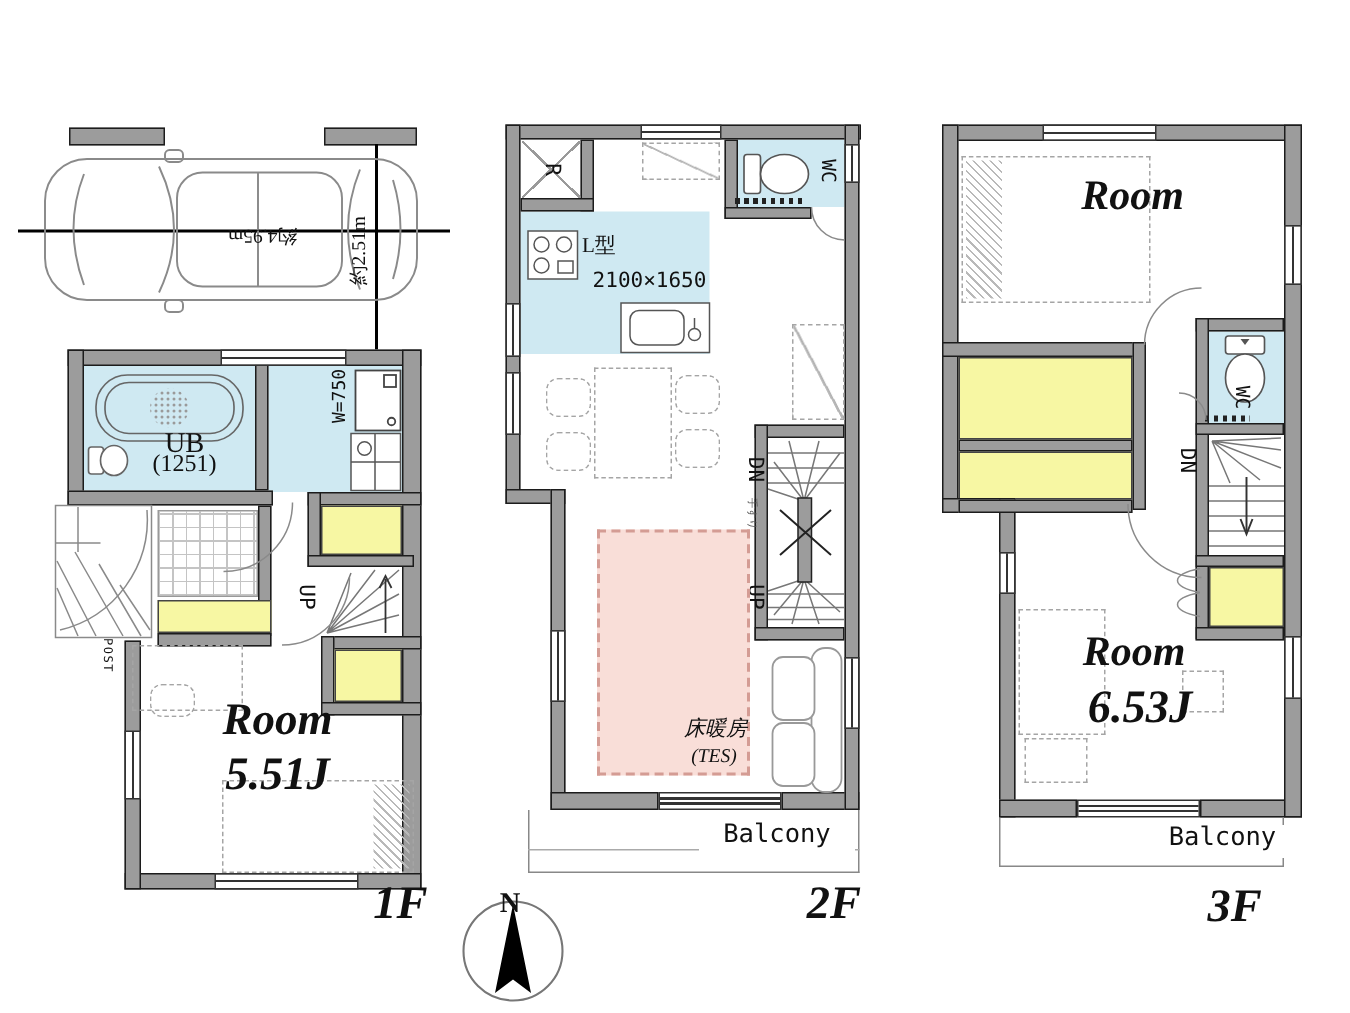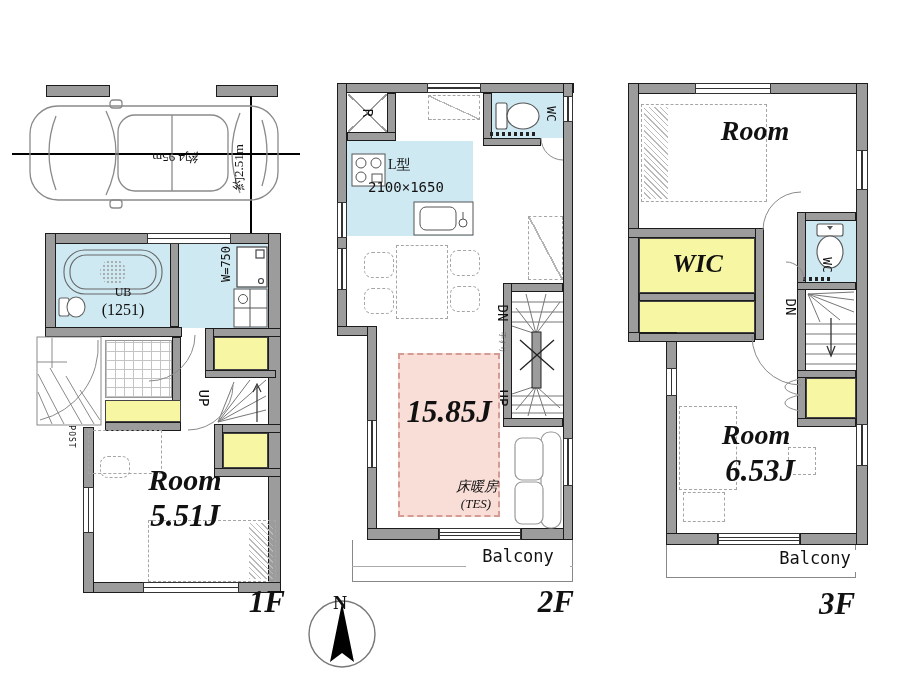--- a/index.html
+++ b/index.html
@@ -97,21 +97,21 @@
       <rect x="8" y="7" width="86" height="34" rx="16"></rect>
     </g>
     <circle cx="51" cy="24" r="13" fill="url(#dotp)" stroke="none"></circle>
   </svg>
   <svg style="left:58px;top:288px" width="28" height="38" viewBox="0 0 28 38">
     <g fill="#fff" stroke="#666" stroke-width="1.1">
       <rect x="1" y="10" width="10" height="18" rx="2"></rect>
       <ellipse cx="18" cy="19" rx="9" ry="10"></ellipse>
     </g>
   </svg>
-  <div class="lab jp" style="left:94px;top:286px;width:58px;height:18px;font-size:12px">UB</div>
+  <div class="lab jp" style="left:94px;top:286px;width:58px;height:18px;font-size:19px">UB</div>
   <div class="lab jp" style="left:82px;top:302px;width:82px;height:20px;font-size:16px">(1251)</div>
 
   <svg style="left:236px;top:246px" width="32" height="42" viewBox="0 0 32 42">
     <g fill="#fff" stroke="#444" stroke-width="1.2">
       <rect x="1" y="1" width="30" height="40"></rect>
       <rect x="20" y="4" width="8" height="8"></rect>
       <circle cx="25" cy="35" r="2.5"></circle>
     </g>
   </svg>
   <div class="lab mono rm90" style="left:197px;top:257px;width:60px;height:14px;font-size:12px">W=750</div>
@@ -206,21 +206,21 @@
   <svg style="left:351px;top:153px" width="35" height="34" viewBox="0 0 35 34">
     <g fill="#fff" stroke="#555" stroke-width="1">
       <rect x="1" y="1" width="33" height="32"></rect>
       <circle cx="10" cy="10" r="5"></circle>
         <circle cx="10" cy="24" r="5"></circle>
         <circle cx="25" cy="10" r="5"></circle>
       <rect x="21" y="21" width="10" height="8"></rect>
     </g>
   </svg>
   <div class="lab jp" style="left:388px;top:158px;width:44px;height:16px;font-size:14px;text-align:left">L型</div>
-  <div class="lab mono" style="left:368px;top:180px;width:90px;height:16px;font-size:14px;text-align:left">2100×1650</div>
+  <div class="lab mono" style="left:388px;top:180px;width:90px;height:16px;font-size:14px;text-align:center">2100×1650</div>
   <svg style="left:413px;top:201px" width="61" height="35" viewBox="0 0 61 35">
     <g fill="#fff" stroke="#555" stroke-width="1">
       <rect x="1" y="1" width="59" height="33"></rect>
       <rect x="7" y="6" width="36" height="23" rx="6"></rect>
       <circle cx="50" cy="22" r="4"></circle>
         <path d="M 50,18 v -7"></path>
     </g>
   </svg>
 
   <div class="dashed" style="left:396px;top:245px;width:52px;height:74px"></div>
@@ -240,21 +240,20 @@
     <rect x="20" y="40" width="9" height="56" fill="#9c9c9c" stroke="#222"></rect>
     <g fill="none" stroke="#222" stroke-width="1.3">
       <path d="M 8,48 L 42,78 M 42,48 L 8,78"></path>
     </g>
   </svg>
   <div class="lab mono r90" style="left:486px;top:306px;width:34px;height:14px;font-size:14px">DN</div>
   <div class="lab jp r90" style="left:483px;top:338px;width:34px;height:9px;font-size:7px;color:#555">手すり</div>
   <div class="lab mono r90" style="left:486px;top:391px;width:34px;height:14px;font-size:14px">UP</div>
 
   <div class="pink" style="left:398px;top:353px;width:102px;height:164px"></div>
-  <div class="lab serifB" style="left:389px;top:396px;width:120px;height:38px;font-size:31px">15.85J</div>
   <div class="lab jp" style="left:432px;top:480px;width:90px;height:16px;font-size:14px;font-style:italic">床暖房</div>
   <div class="lab jp" style="left:436px;top:497px;width:80px;height:15px;font-size:13px;font-style:italic">(TES)</div>
 
   <svg style="left:513px;top:430px" width="50" height="100" viewBox="0 0 50 100">
     <g fill="#fff" stroke="#999" stroke-width="1.2">
       <rect x="28" y="2" width="20" height="96" rx="9"></rect>
       <rect x="2" y="8" width="28" height="42" rx="7"></rect>
       <rect x="2" y="52" width="28" height="42" rx="7"></rect>
     </g>
   </svg>
@@ -296,21 +295,20 @@
   <div class="winv" style="left:666px;top:368px;width:11px;height:28px"></div>
   <div class="winv" style="left:856px;top:150px;width:12px;height:40px"></div>
   <div class="winv" style="left:856px;top:424px;width:12px;height:42px"></div>
   <div class="slide" style="left:718px;top:533px;width:82px;height:12px"></div>
 
   <div class="dashed" style="left:641px;top:104px;width:126px;height:98px">
     <div class="hatch" style="left:2px;top:2px;width:24px;height:92px"></div>
   </div>
   <div class="lab serifB" style="left:695px;top:116px;width:120px;height:34px;font-size:28px">Room</div>
 
-  <div class="lab serifB" style="left:645px;top:250px;width:105px;height:36px;font-size:26px">WIC</div>
 
   <svg style="left:813px;top:223px" width="34" height="48" viewBox="0 0 34 48">
     <g fill="#fff" stroke="#555" stroke-width="1.1">
       <rect x="4" y="1" width="26" height="12" rx="2"></rect>
       <path d="M 14,3 l 3,4 l 3,-4 z" fill="#555" stroke="none"></path>
       <ellipse cx="17" cy="29" rx="13" ry="16"></ellipse>
     </g>
   </svg>
   <div class="dots" style="left:803px;top:277px;width:30px;height:4px"></div>
   <div class="lab mono r90" style="left:810px;top:258px;width:34px;height:14px;font-size:13px">WC</div>
@@ -337,21 +335,21 @@
   </svg>
 
   <div class="dashed" style="left:679px;top:406px;width:58px;height:84px"></div>
   <div class="dashed" style="left:683px;top:492px;width:42px;height:30px"></div>
   <div class="dashed" style="left:788px;top:447px;width:28px;height:28px"></div>
   <div class="lab serifB" style="left:696px;top:420px;width:120px;height:32px;font-size:28px">Room</div>
   <div class="lab serifB" style="left:695px;top:455px;width:130px;height:38px;font-size:31px">6.53J</div>
 
   <div class="abs" style="left:666px;top:545px;width:190px;height:33px;border:1px solid #888;border-top:none"></div>
   <div class="lab mono" style="left:763px;top:550px;width:104px;height:22px;font-size:17px;background:#fff">Balcony</div>
-  <div class="lab serifB" style="left:805px;top:588px;width:64px;height:36px;font-size:31px;text-align:center">3F</div>
+  <div class="lab serifB" style="left:805px;top:588px;width:64px;height:36px;font-size:31px;text-align:left">3F</div>
 
   <svg style="left:303px;top:592px" width="78" height="78" viewBox="0 0 78 78">
     <circle cx="39" cy="42" r="33" fill="none" stroke="#777" stroke-width="1.4"></circle>
     <polygon points="39,11 51,70 39,61 27,70" fill="#000"></polygon>
   </svg>
   <div class="lab jp" style="left:326px;top:593px;width:28px;height:20px;font-size:19px;font-weight:bold">N</div>
 
 </div>
 
 </body></html>

